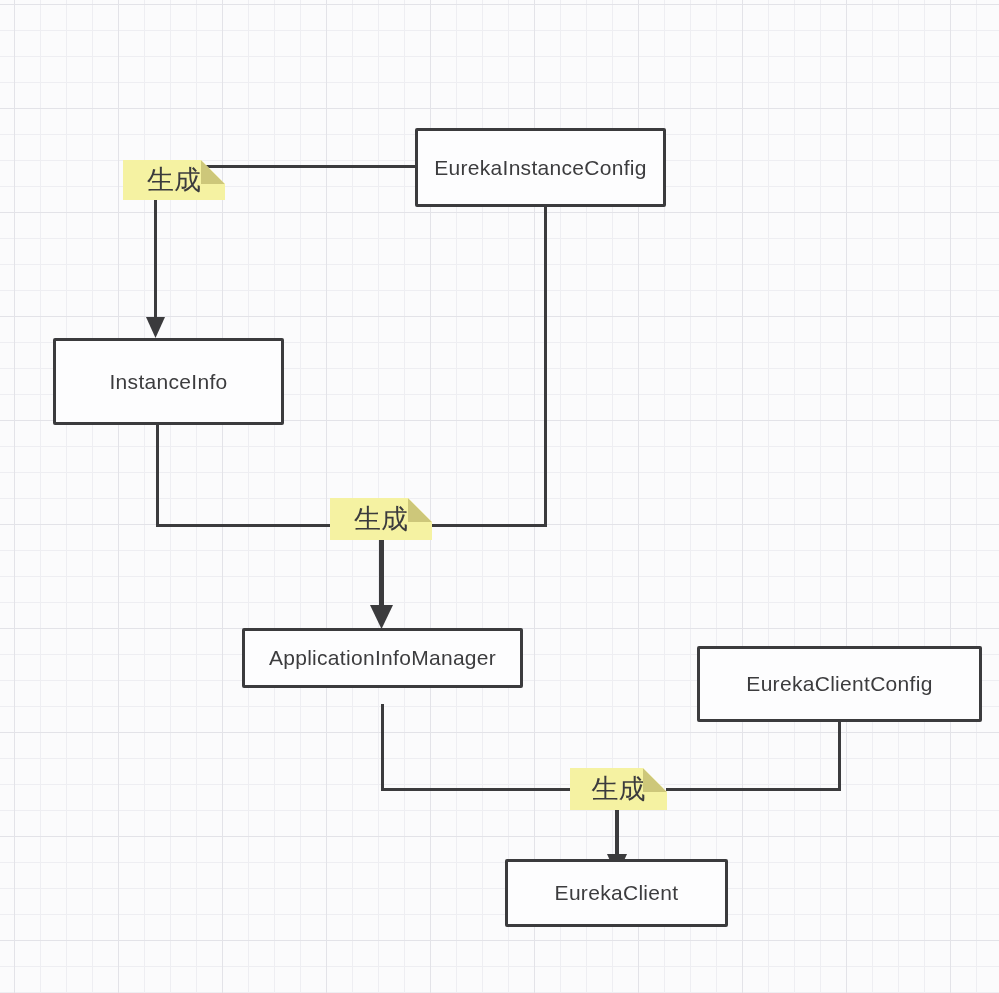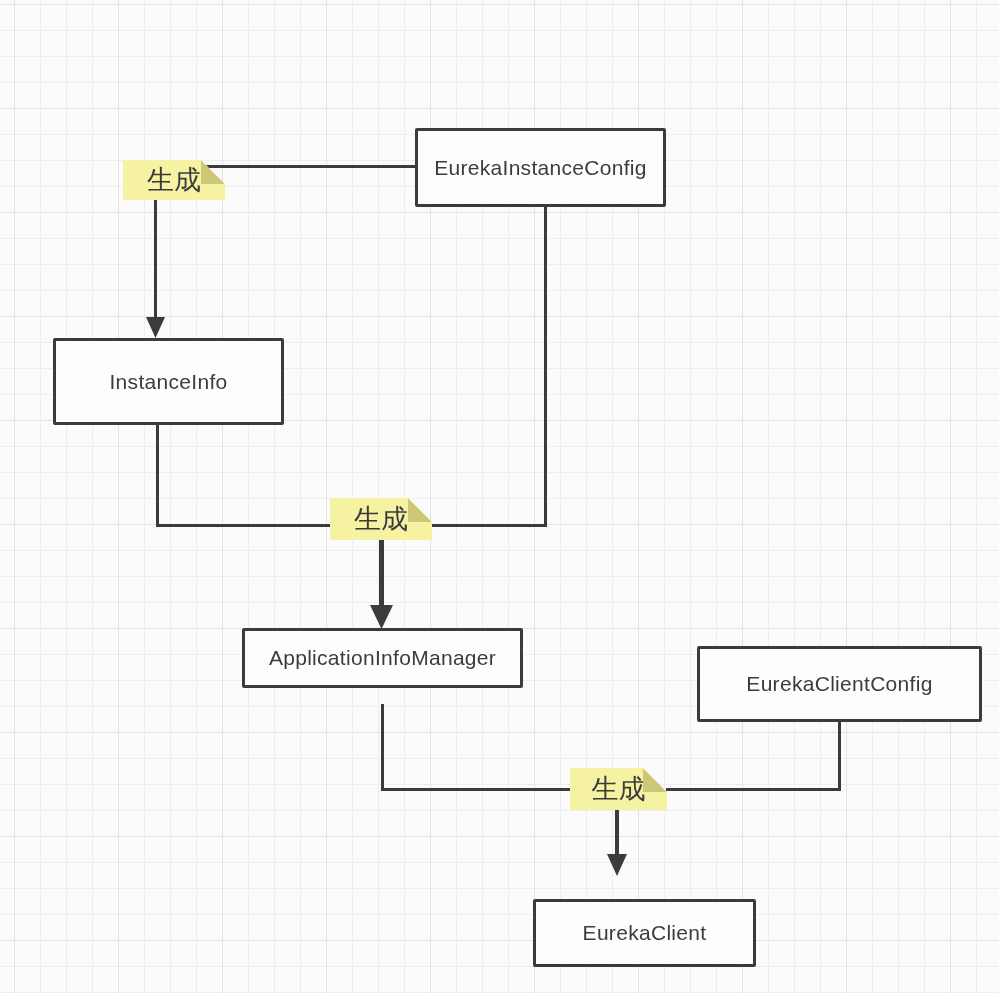--- a/index.html
+++ b/index.html
@@ -103,21 +103,21 @@
   </div>
 
   <div class="node" style="left:242px; top:628px; width:281px; height:60px;">
     <span>ApplicationInfoManager</span>
   </div>
 
   <div class="node" style="left:697px; top:646px; width:285px; height:76px;">
     <span>EurekaClientConfig</span>
   </div>
 
-  <div class="node" style="left:505px; top:899px; width:223px; height:68px;margin-left:28px;">
+  <div class="node" style="left:505px; top:859px; width:223px; height:68px;">
     <span>EurekaClient</span>
   </div>
 
   <div class="note" style="left:123px; top:160px; width:102px; height:40px;">
     <span class="fold"></span>
     <span>生成</span>
   </div>
 
   <div class="note" style="left:330px; top:498px; width:102px; height:42px;">
     <span class="fold"></span>

